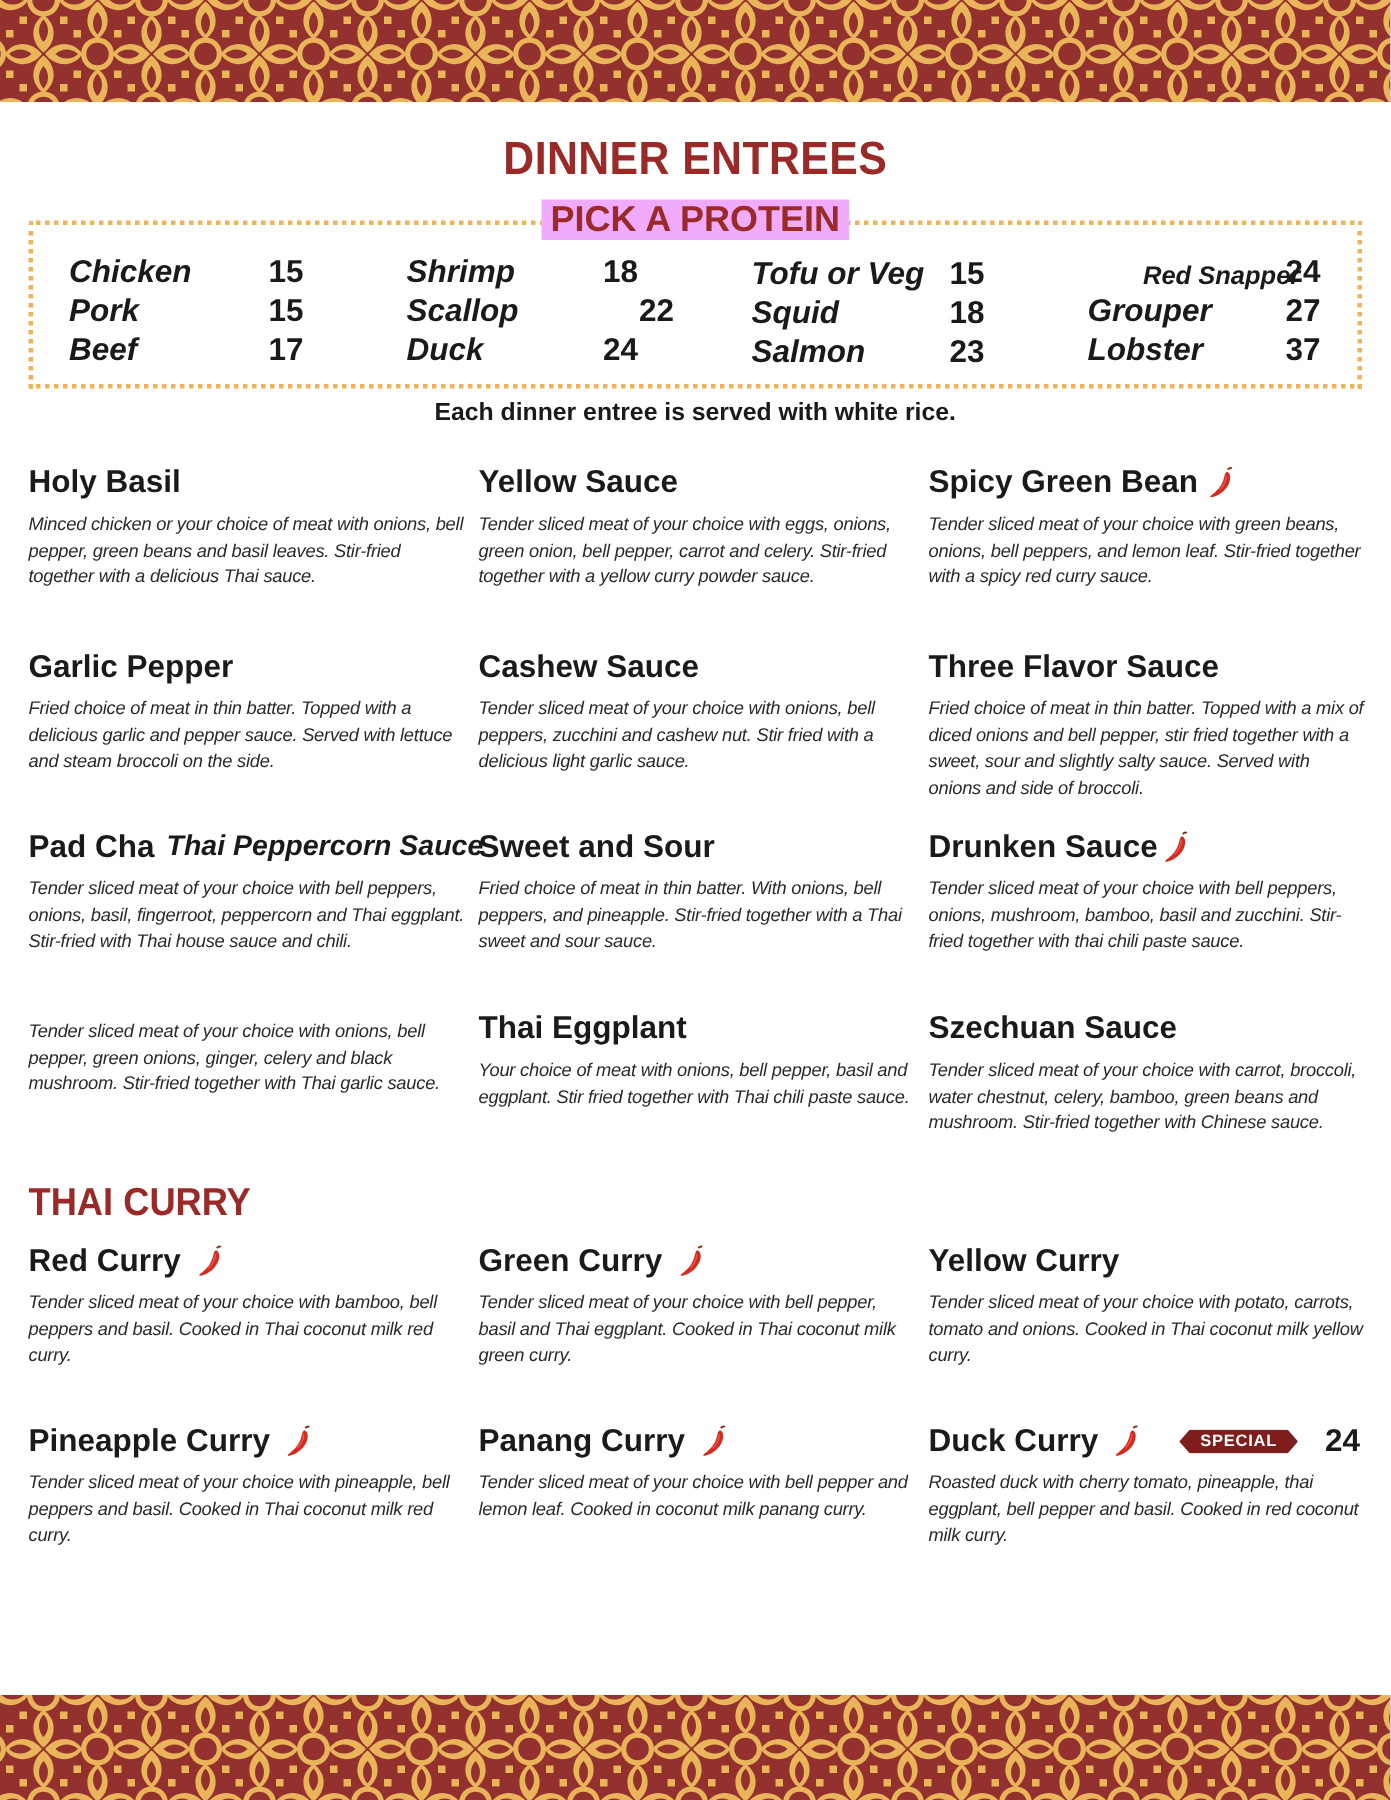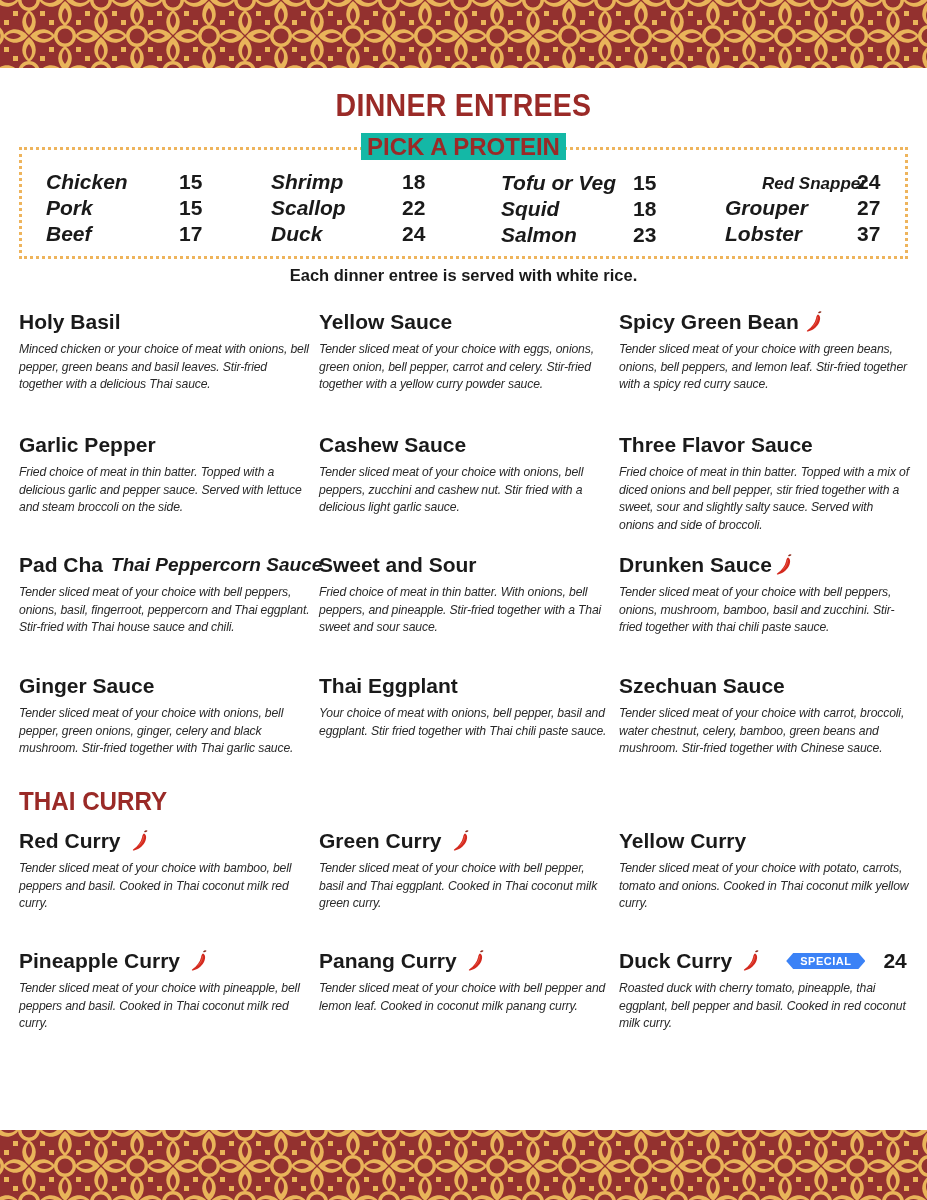--- a/index.html
+++ b/index.html
@@ -5,38 +5,38 @@
   html, body { margin:0; padding:0; }
   body { width:927px; height:1200px; background:#ffffff; position:relative; overflow:hidden; font-family:"Liberation Sans", sans-serif; color:#1a1a1a; }
   .band { position:absolute; left:0; width:927px; background-color:#93312f; overflow:hidden; }
   .band svg { display:block; }
   #band-top { top:0; height:68px; }
   #band-bottom { top:1130px; height:70px; }
 
   .title { position:absolute; left:0; width:927px; text-align:center; color:#9a2a27; font-weight:bold; }
   #title-main { top:88px; font-size:31px; letter-spacing:0.3px; transform:scaleX(0.92); }
   #title-sub { top:133px; font-size:24px; z-index:3; }
-  #title-sub span { background:#14b8a6; padding:0 6px; }
+  #title-sub span { background:#f0abfc; padding:0 6px; }
 
   #protein-box { position:absolute; left:19px; top:147px; width:889px; height:112px; border:3px dotted #eeb45c; box-sizing:border-box; }
   .p-item { position:absolute; font-weight:bold; font-size:21px; color:#1a1a1a; white-space:nowrap;font-style:italic; }
   .p-item.small { font-size:17px; }
   .p-price { position:absolute; font-weight:bold; font-size:21px; color:#1a1a1a; }
 
   #rice-note { position:absolute; top:266px; left:0; width:927px; text-align:center; font-weight:bold; font-size:16.5px; color:#1a1a1a; }
 
   .dish { position:absolute; width:292px; }
   .dish-name { font-weight:bold; font-size:21px; color:#1a1a1a; white-space:nowrap; line-height:26px; display:flex; align-items:center; }
   .dish-sub { font-style:italic; font-weight:bold; font-size:19px; margin-left:8px; }
   .dish-desc { font-size:12.2px; line-height:17.6px; color:#2a2a2a; margin-top:6px; letter-spacing:-0.15px;font-style:italic; }
   .chili { display:inline-block; width:18px; height:22px; margin-left:6px; }
 
   #curry-heading { position:absolute; left:19px; top:786px; font-size:26px; font-weight:bold; color:#9a2a27; transform:scaleX(0.93); transform-origin:left; }
 
-  .special-badge { display:inline-block; margin-left:26px; position:relative; height:16px; line-height:16px; padding:0 14px; background:#3b82f6; color:#fff; font-size:11px; font-weight:bold; letter-spacing:0.5px; clip-path:polygon(7px 0, calc(100% - 7px) 0, 100% 50%, calc(100% - 7px) 100%, 7px 100%, 0 50%); }
+  .special-badge { display:inline-block; margin-left:26px; position:relative; height:16px; line-height:16px; padding:0 14px; background:#7f1d1d; color:#fff; font-size:11px; font-weight:bold; letter-spacing:0.5px; clip-path:polygon(7px 0, calc(100% - 7px) 0, 100% 50%, calc(100% - 7px) 100%, 7px 100%, 0 50%); }
   .special-price { margin-left:18px; font-weight:bold; font-size:21px; }
 </style>
 </head>
 <body>
 
 <svg width="0" height="0" style="position:absolute">
   <defs>
     <symbol id="flower" viewBox="-36 -36 72 72">
       <g fill="#e9b45a">
         <path d="M0,-10 C-9,-16 -9,-28 0,-35 C9,-28 9,-16 0,-10 Z"></path>
@@ -90,21 +90,21 @@
   <div class="p-item" style="left:46px;top:170px">Chicken</div>
   <div class="p-price" style="left:179px;top:170px">15</div>
   <div class="p-item" style="left:46px;top:196px">Pork</div>
   <div class="p-price" style="left:179px;top:196px">15</div>
   <div class="p-item" style="left:46px;top:222px">Beef</div>
   <div class="p-price" style="left:179px;top:222px">17</div>
 
   <div class="p-item" style="left:271px;top:170px">Shrimp</div>
   <div class="p-price" style="left:402px;top:170px">18</div>
   <div class="p-item" style="left:271px;top:196px">Scallop</div>
-  <div class="p-price" style="left:402px;top:196px">22</div>
+  <div class="p-price" style="left:426px;top:196px">22</div>
   <div class="p-item" style="left:271px;top:222px">Duck</div>
   <div class="p-price" style="left:402px;top:222px">24</div>
 
   <div class="p-item" style="left:501px;top:171px">Tofu or Veg</div>
   <div class="p-price" style="left:633px;top:171px">15</div>
   <div class="p-item" style="left:501px;top:197px">Squid</div>
   <div class="p-price" style="left:633px;top:197px">18</div>
   <div class="p-item" style="left:501px;top:223px">Salmon</div>
   <div class="p-price" style="left:633px;top:223px">23</div>
 
@@ -179,23 +179,20 @@
   <div class="dish-name">
       <span>Drunken Sauce</span>
       <svg class="chili" style="margin-left:3px">
         <use href="#chili"></use>
       </svg>
     </div>
   <div class="dish-desc">Tender sliced meat of your choice with bell peppers, onions, mushroom, bamboo, basil and zucchini. Stir-fried together with thai chili paste sauce.</div>
 </div>
 
 <div class="dish" style="left:19px;top:673px">
-  <div class="dish-name">
-      <span>Ginger Sauce</span>
-    </div>
   <div class="dish-desc">Tender sliced meat of your choice with onions, bell pepper, green onions, ginger, celery and black mushroom. Stir-fried together with Thai garlic sauce.</div>
 </div>
 <div class="dish" style="left:319px;top:673px">
   <div class="dish-name">
       <span>Thai Eggplant</span>
     </div>
   <div class="dish-desc">Your choice of meat with onions, bell pepper, basil and eggplant. Stir fried together with Thai chili paste sauce.</div>
 </div>
 <div class="dish" style="left:619px;top:673px">
   <div class="dish-name">

